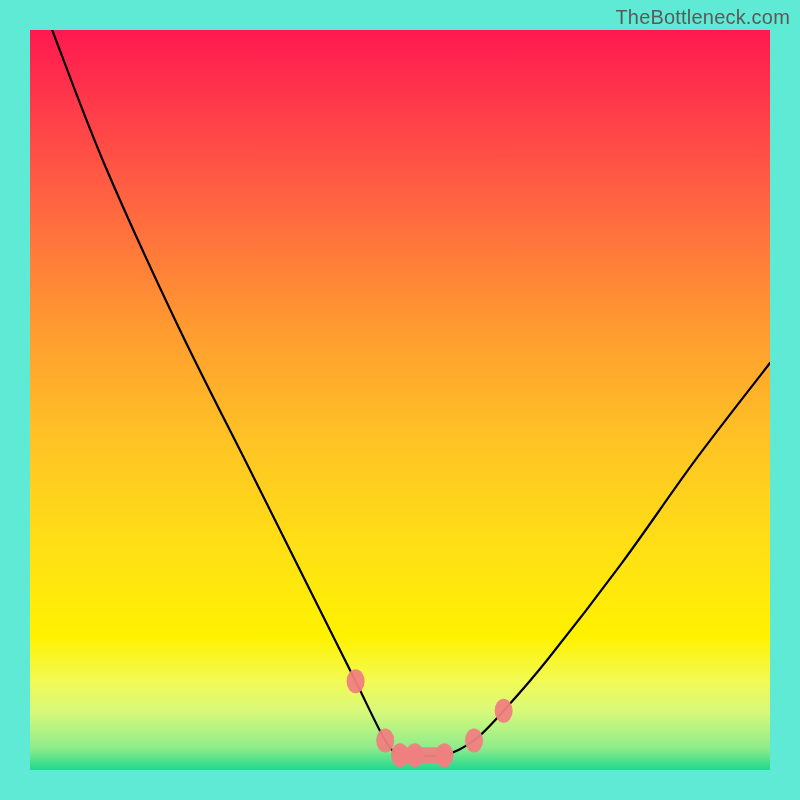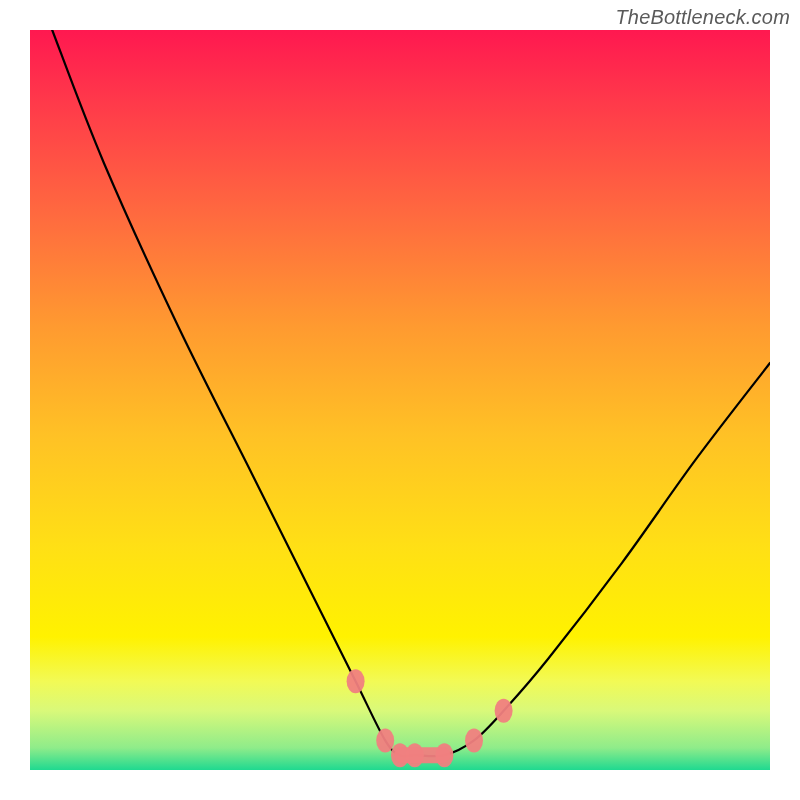--- a/index.html
+++ b/index.html
@@ -7,22 +7,21 @@
     padding: 0;
     width: 800px;
     height: 800px;
     background: #000;
     overflow: hidden;
     font-family: Arial, Helvetica, sans-serif;
   }
   .frame {
     position: absolute;
     inset: 0;
-    background: #ffffff;
-    font-style: italic;
+    background: #5eead4;
   }
   .plot-area {
     position: absolute;
     left: 30px;
     top: 30px;
     width: 740px;
     height: 740px;
   }
   .gradient-bg {
     position: absolute;

